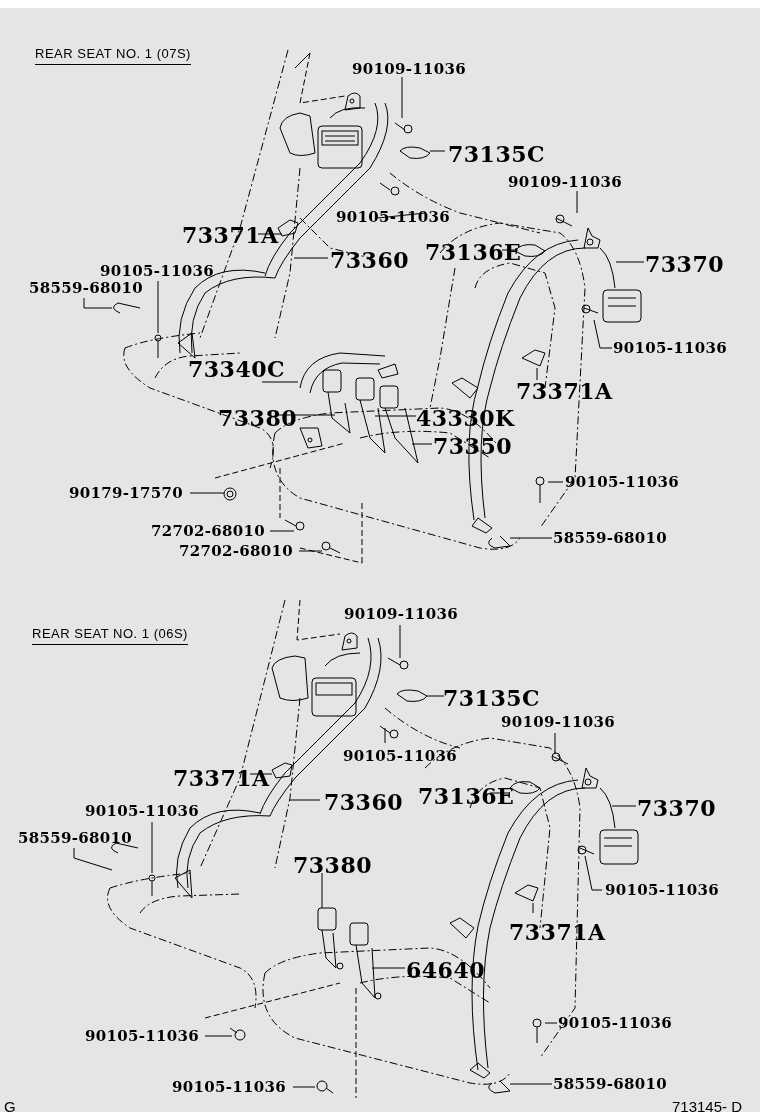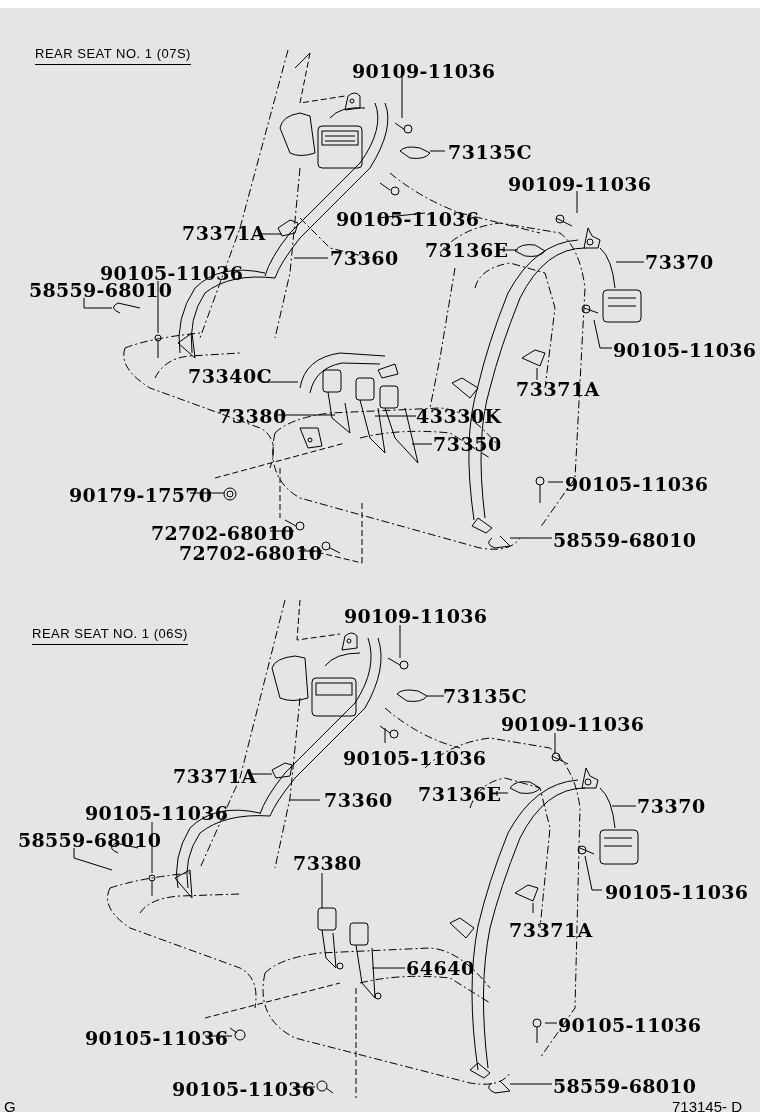--- a/index.html
+++ b/index.html
@@ -15,22 +15,22 @@
   }
   svg.art { position: absolute; left: 0; top: 0; }
   .lbl {
     position: absolute;
     font-family: "DejaVu Serif", "Liberation Serif", serif;
     font-weight: bold;
     color: #000;
     white-space: nowrap;
     line-height: 1;
   }
-  .pn  { font-size: 19px; letter-spacing: 0.3px; }
-  .pnb { font-size: 19px; letter-spacing: 0.5px; }
+  .pn  { font-size: 15px; letter-spacing: 0.3px; }
+  .pnb { font-size: 22px; letter-spacing: 0.5px; }
   .title {
     position: absolute;
     font-family: "Liberation Sans", sans-serif;
     font-size: 13px;
     letter-spacing: 0.5px;
     border-bottom: 1.5px solid #000;
     padding-bottom: 3px;
     white-space: nowrap;
   }
   .foot {
@@ -271,21 +271,21 @@
   <div class="lbl pnb" style="left:448px; top:135px;">73135C</div>
   <div class="lbl pn" style="left:508px; top:167px;">90109-11036</div>
   <div class="lbl pn" style="left:336px; top:202px;">90105-11036</div>
   <div class="lbl pnb" style="left:182px; top:216px;">73371A</div>
   <div class="lbl pnb" style="left:425px; top:233px;">73136E</div>
   <div class="lbl pnb" style="left:645px; top:245px;">73370</div>
   <div class="lbl pnb" style="left:330px; top:241px;">73360</div>
   <div class="lbl pn" style="left:100px; top:256px;">90105-11036</div>
   <div class="lbl pn" style="left:29px;  top:273px;">58559-68010</div>
   <div class="lbl pn" style="left:613px; top:333px;">90105-11036</div>
-  <div class="lbl pnb" style="left:188px; top:359px;">73340C</div>
+  <div class="lbl pnb" style="left:188px; top:350px;">73340C</div>
   <div class="lbl pnb" style="left:516px; top:372px;">73371A</div>
   <div class="lbl pnb" style="left:218px; top:399px;">73380</div>
   <div class="lbl pnb" style="left:416px; top:399px;">43330K</div>
   <div class="lbl pnb" style="left:433px; top:427px;">73350</div>
   <div class="lbl pn" style="left:69px;  top:478px;">90179-17570</div>
   <div class="lbl pn" style="left:565px; top:467px;">90105-11036</div>
   <div class="lbl pn" style="left:151px; top:516px;">72702-68010</div>
   <div class="lbl pn" style="left:553px; top:523px;">58559-68010</div>
   <div class="lbl pn" style="left:179px; top:536px;">72702-68010</div>
 

